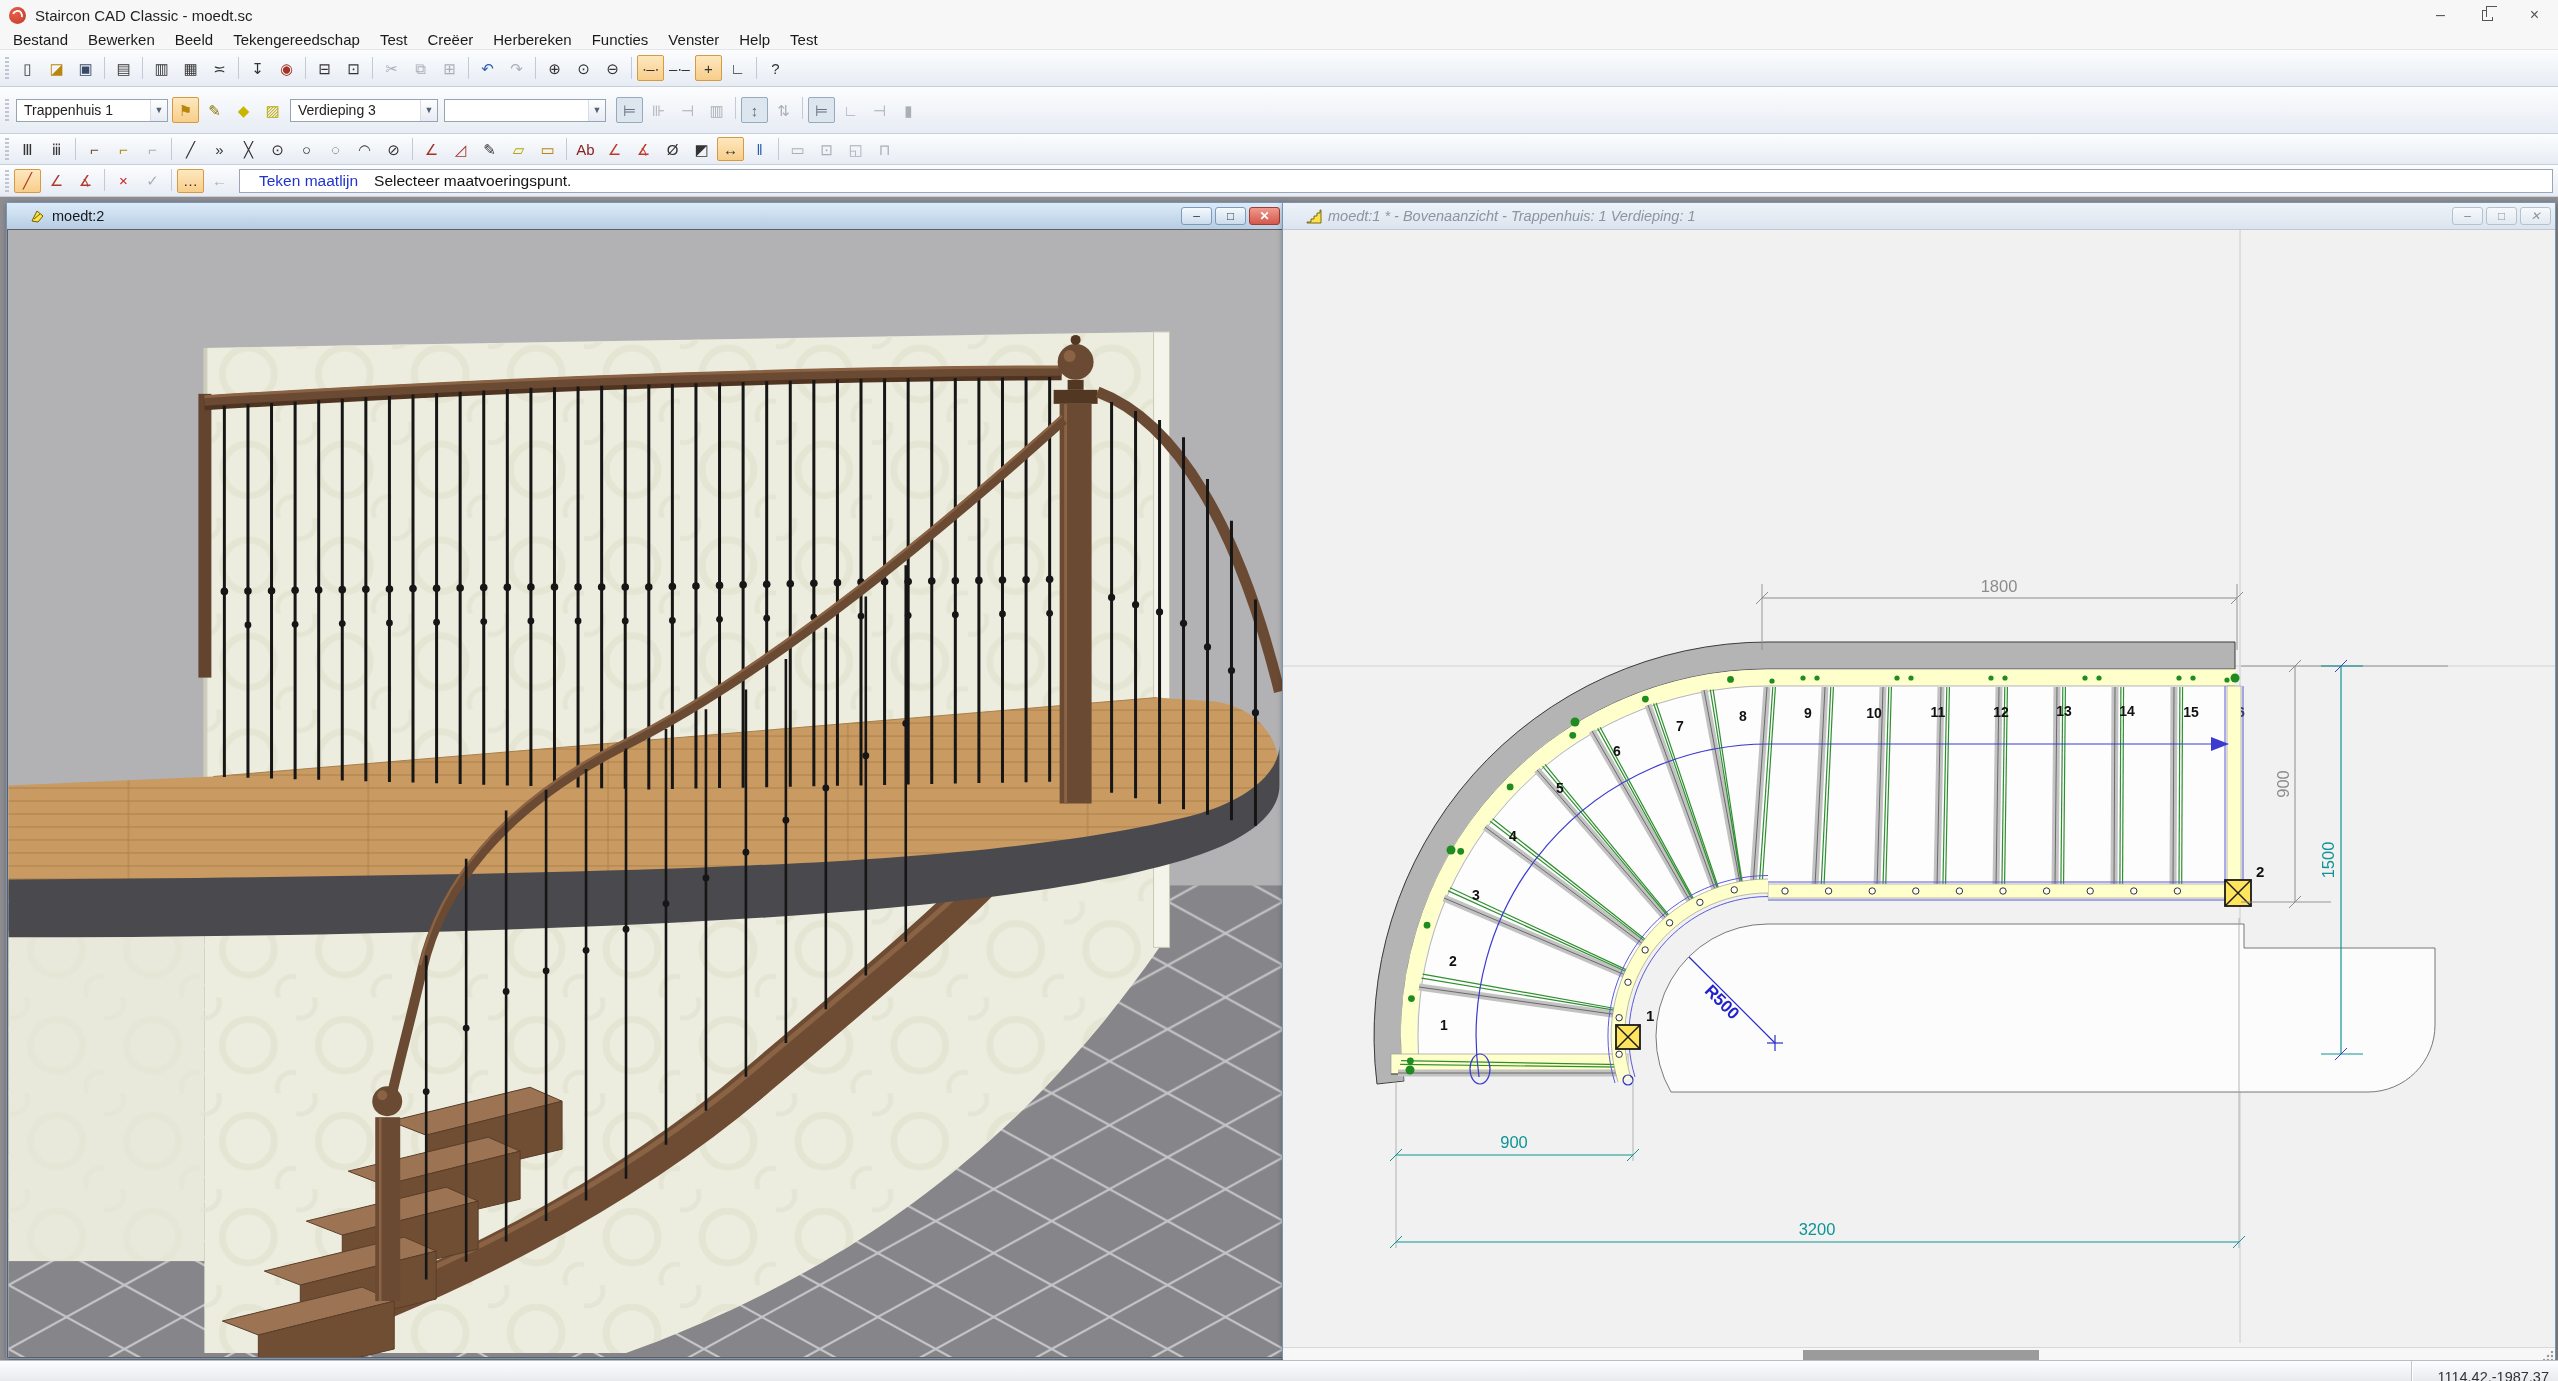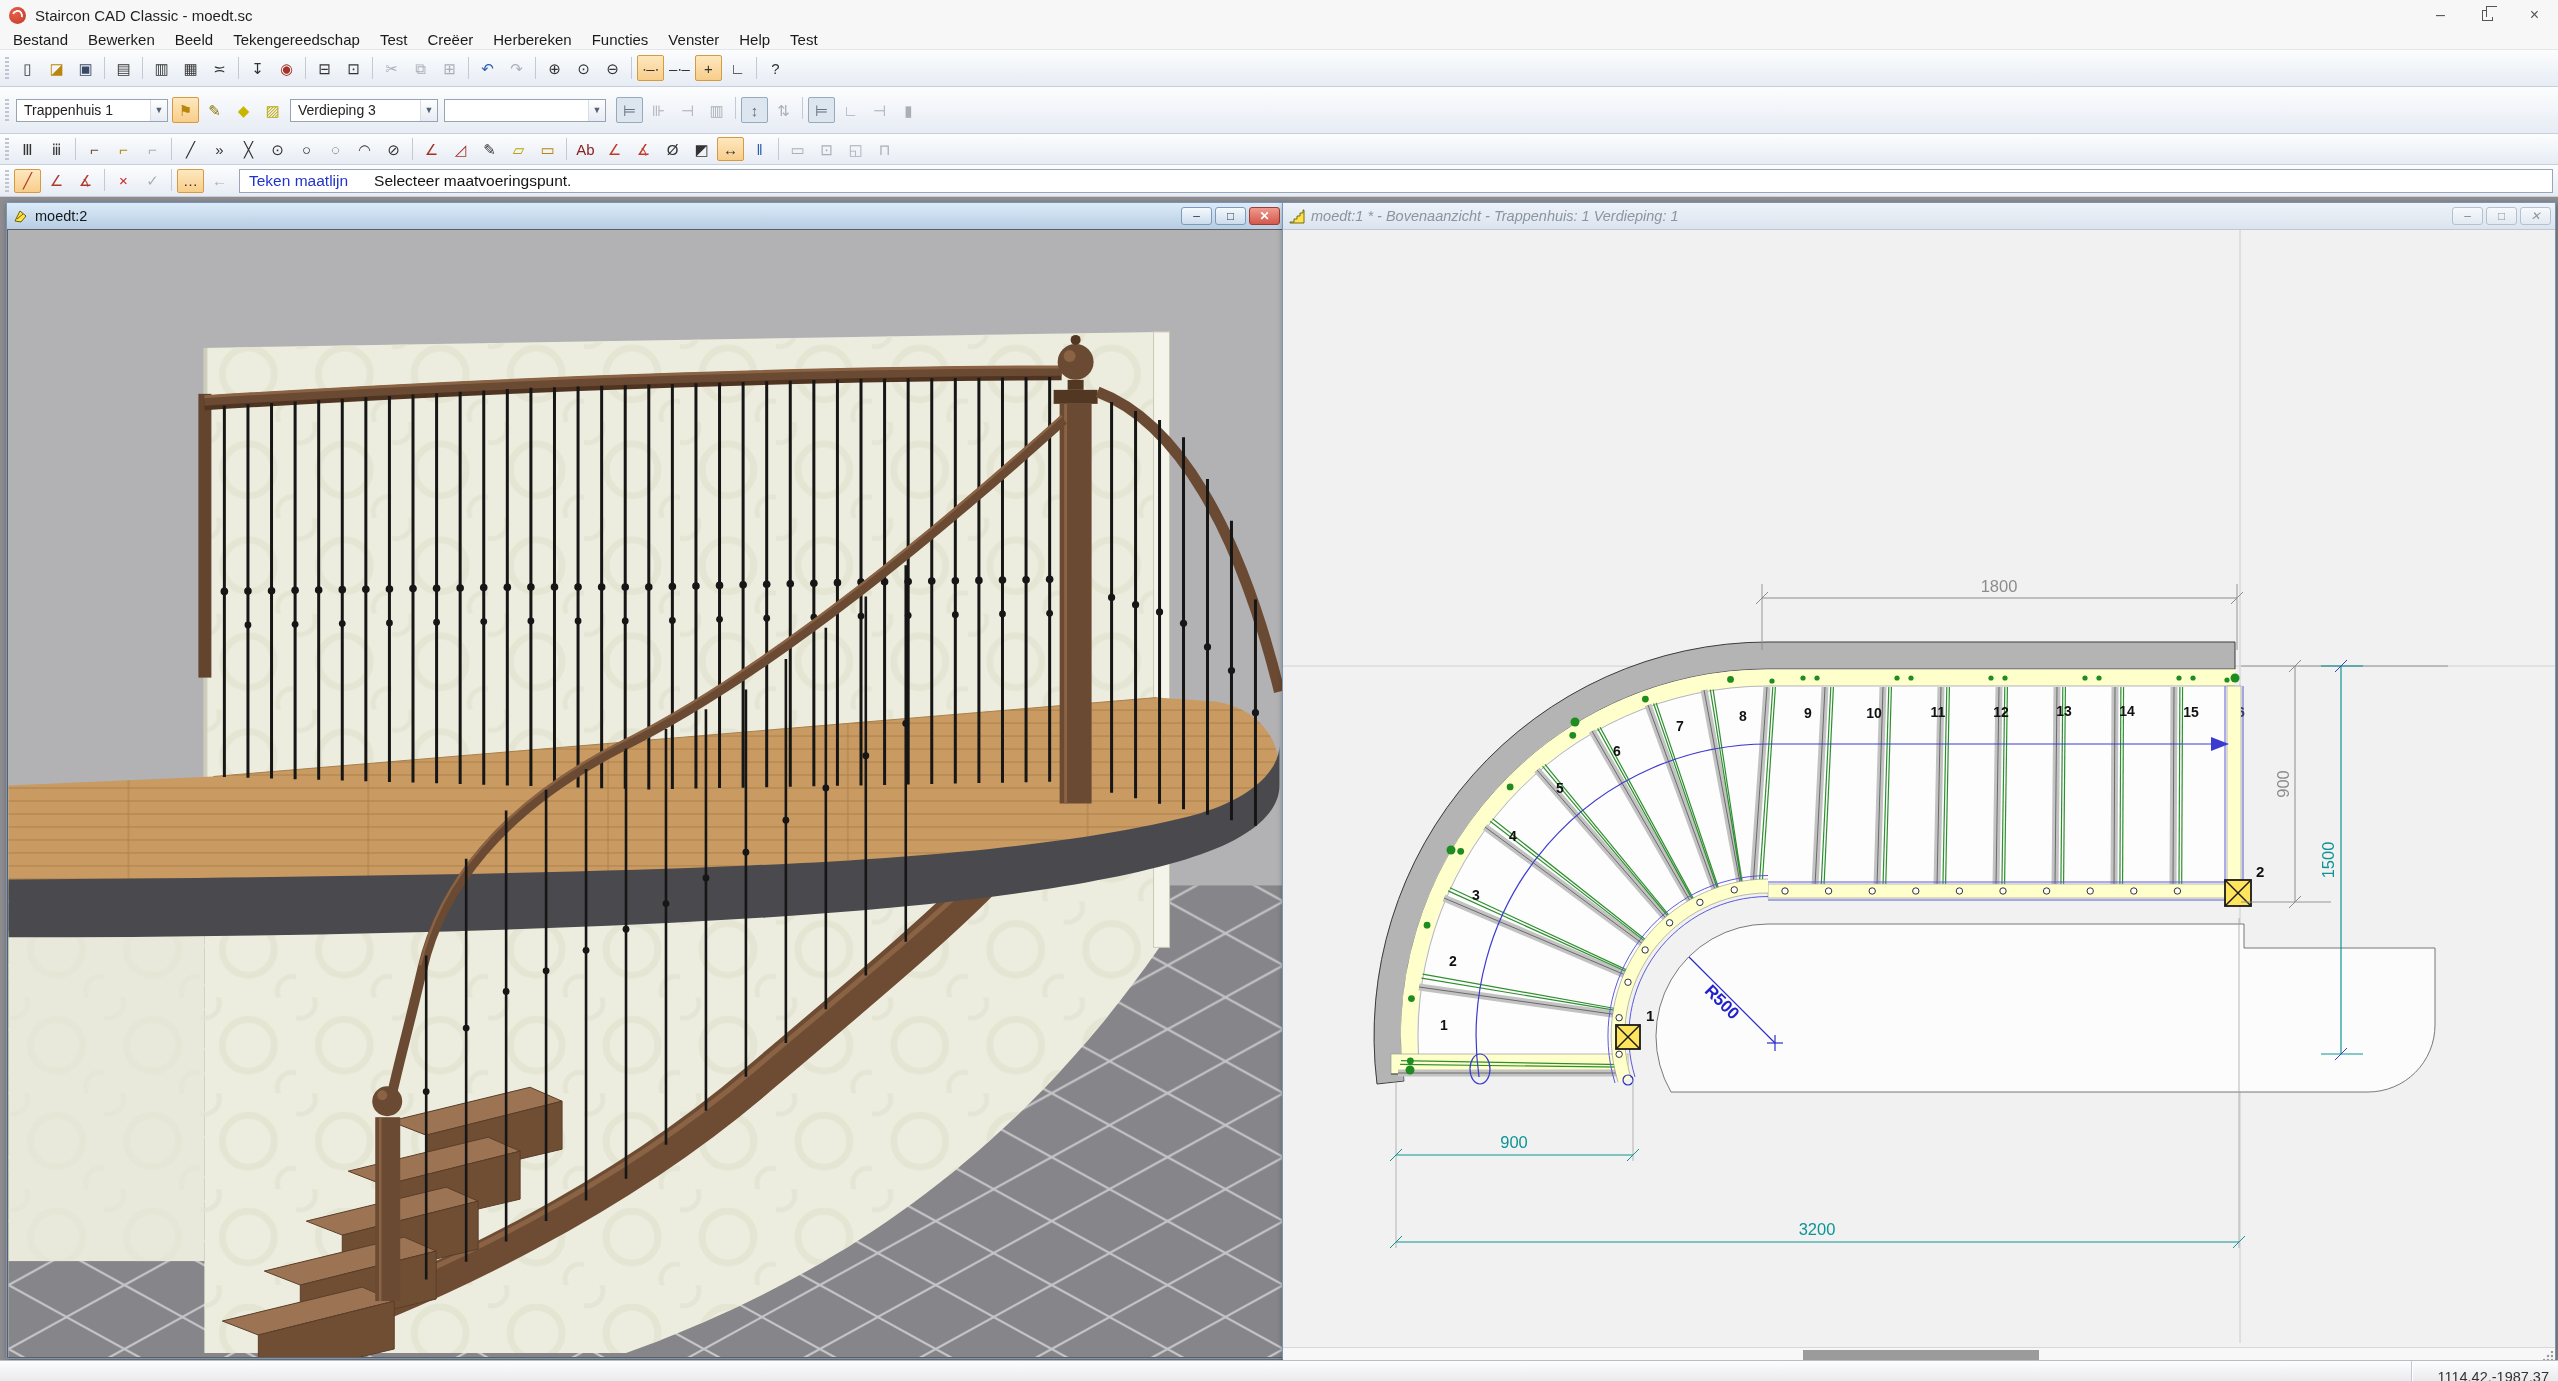--- a/index.html
+++ b/index.html
@@ -43,29 +43,29 @@
   .tb-btn.disabled { color:#aaafb7; }
   .tb-sep { width:1px; height:22px; background:#c4cad5; margin:0 4px; flex:none; }
 
   .combo { height:23px; background:#fff; border:1px solid #97a4b5; display:flex;
     align-items:center; font-size:14px; color:#222; padding-left:7px; margin:0 3px; }
   .combo .arrow { margin-left:auto; width:17px; height:100%; display:flex; align-items:center;
     justify-content:center; color:#55627a; font-size:9px; border-left:1px solid #d7dde6;
     background:linear-gradient(#fefefe,#e7ebf2); }
 
   .prompt-box { flex:1; height:24px; background:#fff; border:1px solid #9aa6b6;
-    display:flex; align-items:center; padding-left:9px; font-size:15.5px; margin-left:5px;gap:10px; }
+    display:flex; align-items:center; padding-left:19px; font-size:15.5px; margin-left:5px; }
   .prompt-mode { color:#2233cc; margin-right:16px; }
   .prompt-instr { color:#141414;text-align:center; }
 
   
   .mdi { position:relative; height:1163px; background:#8e8e92; overflow:hidden; }
   .child { position:absolute; border:1px solid #7795b5; background:#e8eef5;
     box-shadow:1px 2px 6px rgba(0,0,0,.35); }
-  .child .tbar { height:26px; display:flex; align-items:center; padding:0 4px 0 6px;
+  .child .tbar { height:26px; display:flex; align-items:center; padding:0 4px 0 23px;
     font-size:14.5px; }
   .child.active .tbar { background:linear-gradient(#dcebf9,#b7cde3); color:#15181c; }
   .child.inactive .tbar { background:linear-gradient(#eef3f9,#dbe4ee); color:#8b94a0;font-style:italic; }
   .ticon { width:16px; height:16px; margin-right:6px; flex:none; }
   .cbtn { width:31px; height:18px; margin-left:3px; border-radius:3px; display:flex;
     align-items:center; justify-content:center; font-size:12px;
     background:linear-gradient(#f4f9fd,#cddcec); border:1px solid #7e9ab8; color:#33404e; }
   .cbtn.close-a { background:linear-gradient(#f0998e,#d4584c); border-color:#a33b30;
     color:#fff; font-weight:bold; }
   .child.inactive .cbtn { background:linear-gradient(#f6f9fc,#e2e9f1);

